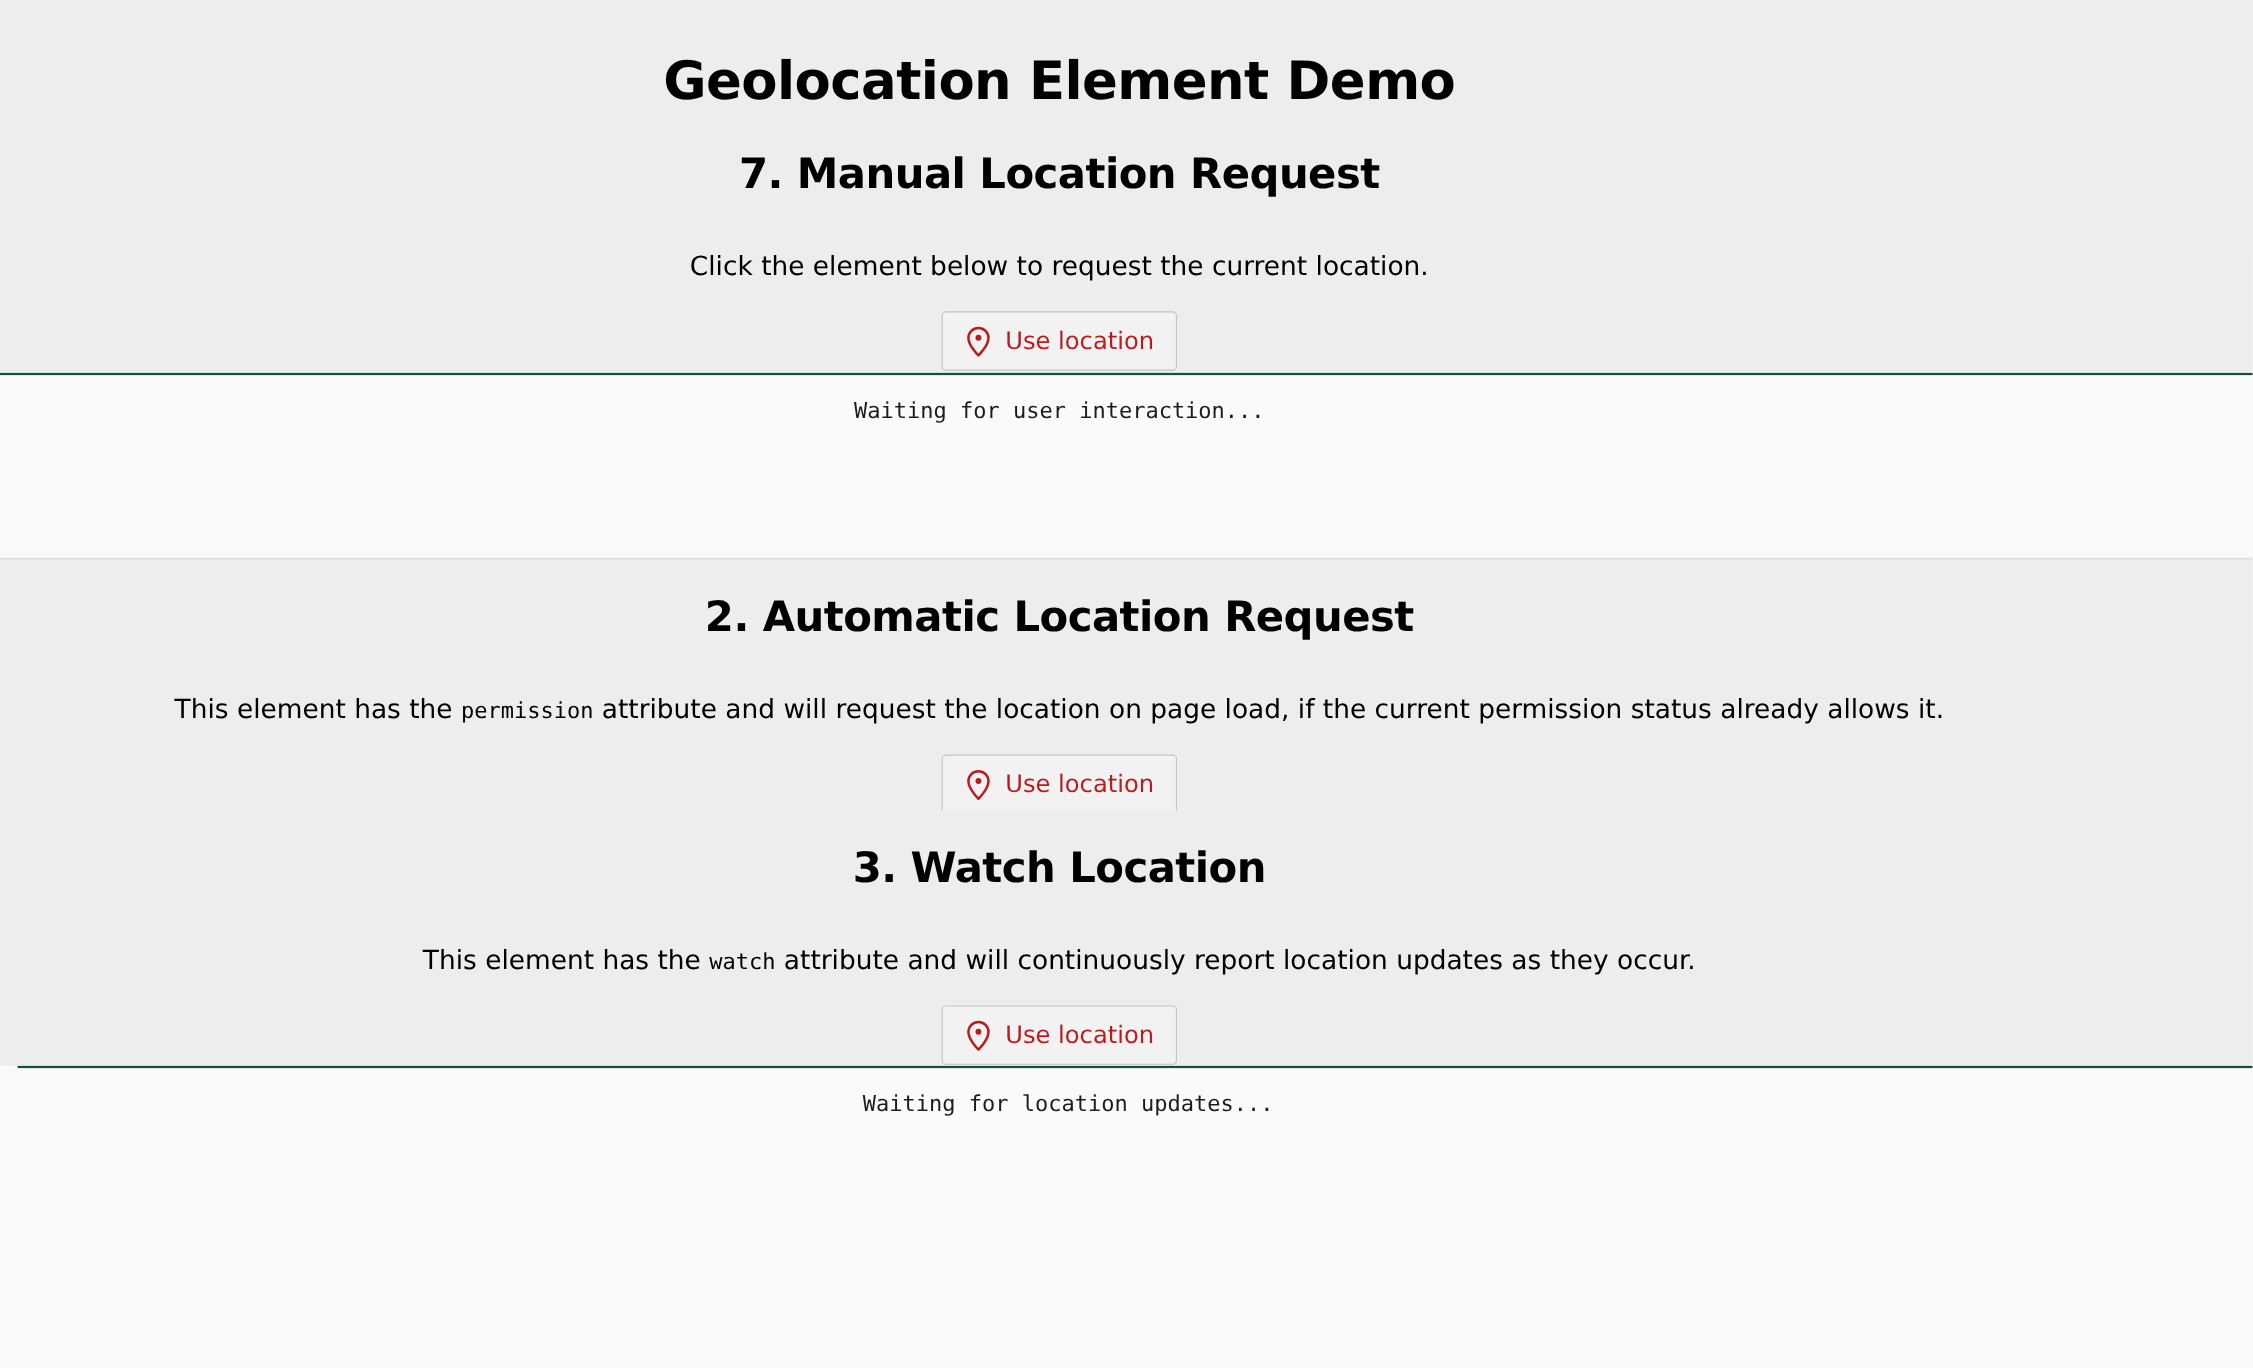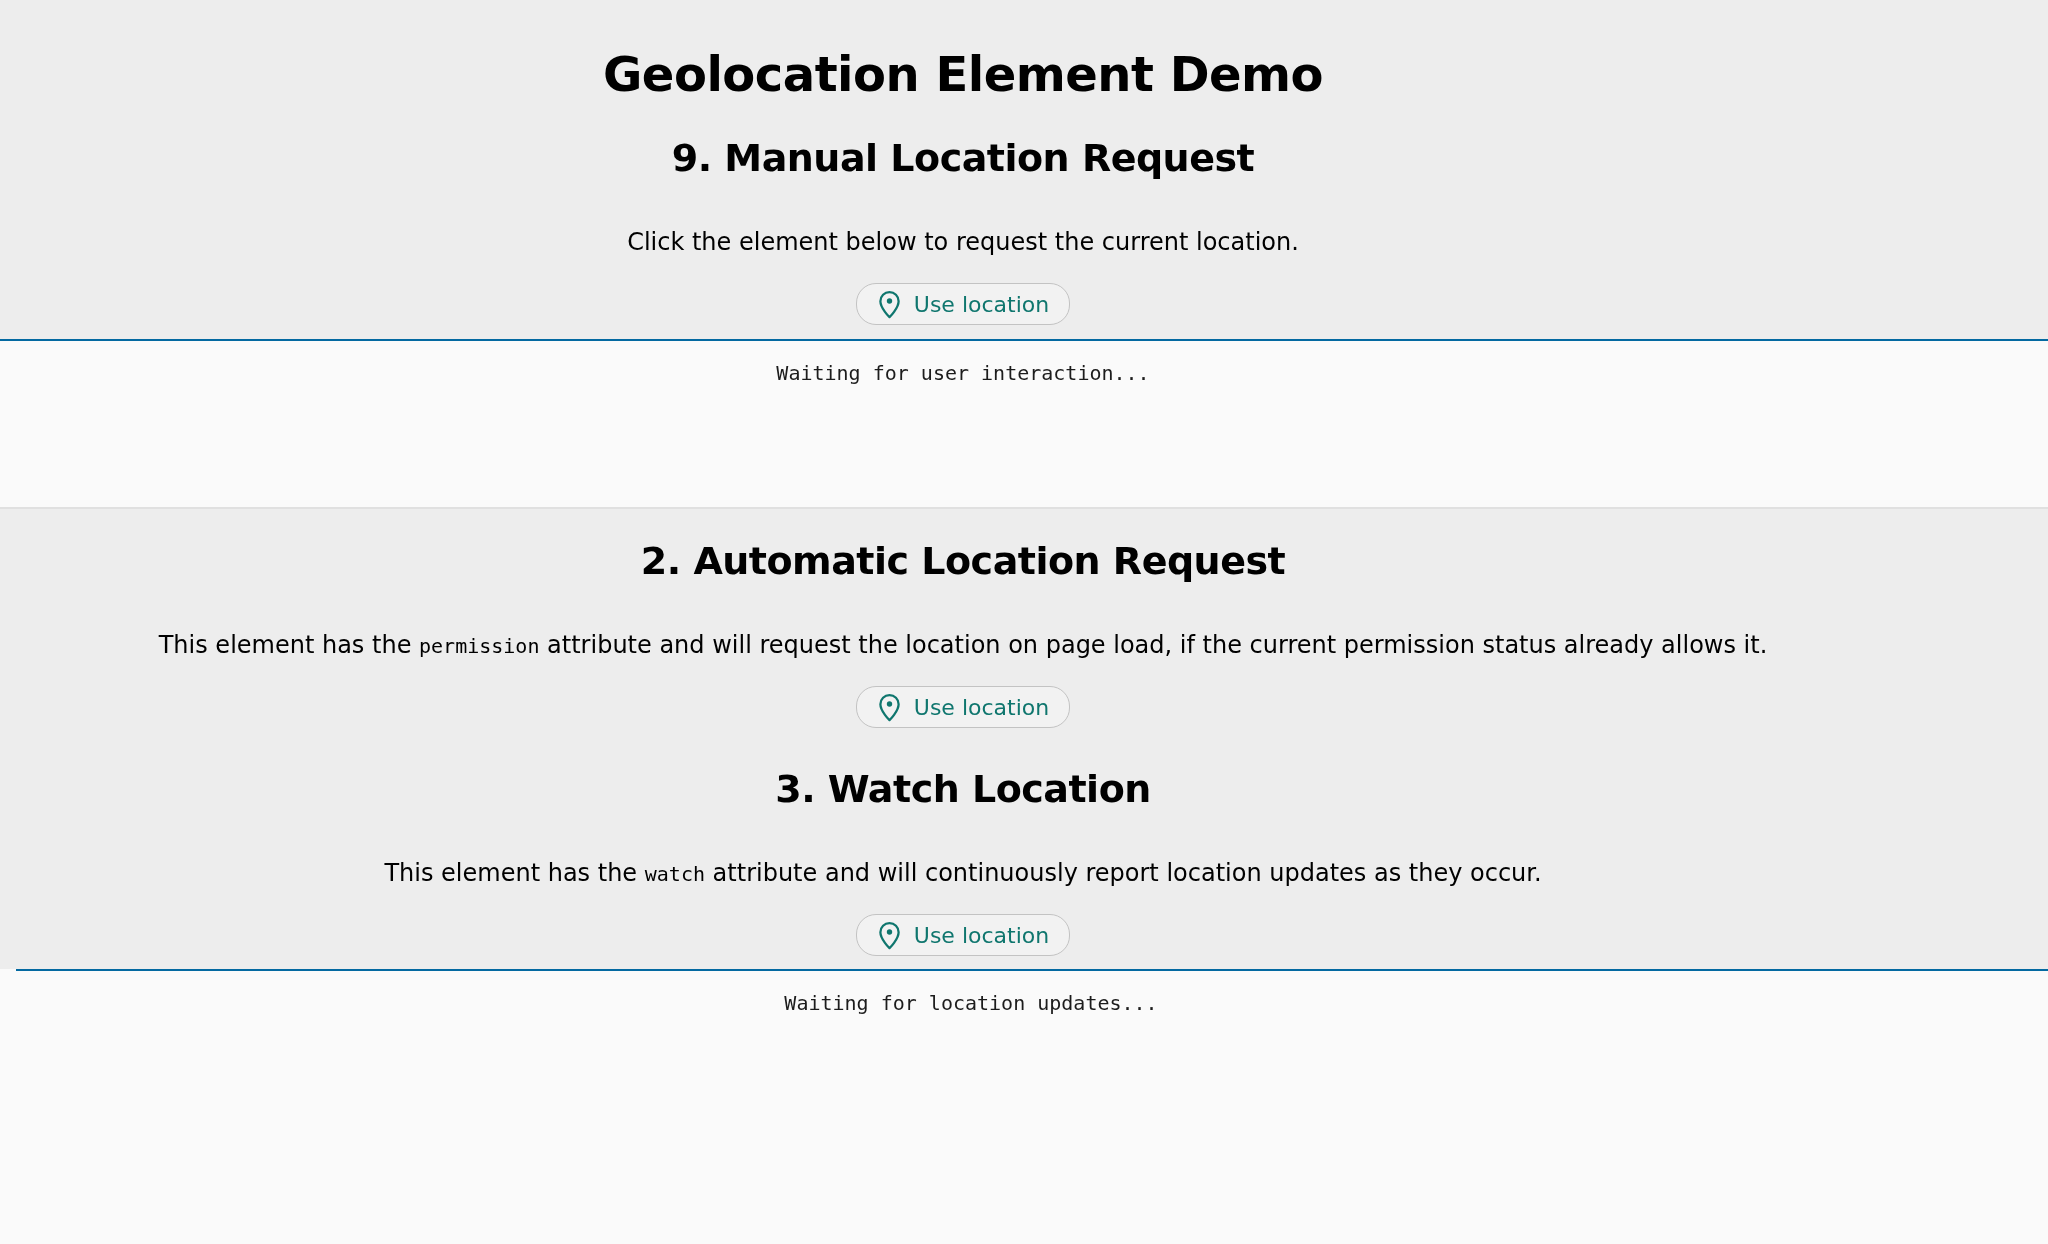--- a/index.html
+++ b/index.html
@@ -30,55 +30,55 @@
   .desc { font-size: 24px; margin-top: 48px; }
   .desc code {
     font-family: "DejaVu Sans Mono", "Liberation Mono", monospace;
     font-size: 20px;
   }
   .geo-button {
     display: inline-flex;
     align-items: center;
     gap: 12px;
     margin-top: 27px;
-    height: 42px;
+    height: 54px;
     padding: 0 20px;
     background: #f2f2f2;
     border: 1.5px solid #c3c3c3;
-    border-radius: 20px;
+    border-radius: 4px;
     font-family: "DejaVu Sans", "Liberation Sans", sans-serif;
     font-size: 22px;
-    color: #0f766e;
+    color: #b91c1c;
     cursor: pointer;
   }
   .geo-button .pin { display: inline-flex; align-items: center; }
   
   .status {
     flex: 0 0 auto;
     background: #fafafa;
-    border-top: 2px solid #0369a1;
+    border-top: 2px solid #14532d;
     border-bottom: 2px solid #e0e0e0;
     text-align: center;
     padding: 20px 122px 0 0;
     font-family: "DejaVu Sans Mono", "Liberation Mono", monospace;
     font-size: 20px;
     color: #1c1c1c;
   }
   .status-1 { height: 170px; }
   .status-2 { height: 167px; }
   .status-3 { flex: 1 1 auto; border-bottom: none; margin-left: 16px; }
 </style>
 </head>
 <body>
 
 <div class="page">
 
   <section class="sec sec-1">
     <h1>Geolocation Element Demo</h1>
-    <h2>9. Manual Location Request</h2>
+    <h2>7. Manual Location Request</h2>
     <p class="desc"><span>Click the element below to request the current location.</span><code></code><span></span></p>
     <button class="geo-button">
       <span class="pin">
         <svg width="25" height="29" viewBox="0 0 24 28" aria-hidden="true">
           <path d="M12 26.2 C12 26.2 3.2 17.6 3.2 10.8 a8.8 8.8 0 0 1 17.6 0 C20.8 17.6 12 26.2 12 26.2 Z" fill="none" stroke="currentColor" stroke-width="2.2" stroke-linejoin="round"></path>
           <circle cx="12" cy="10.6" r="2.6" fill="currentColor"></circle>
         </svg>
       </span>
       <span>Use location</span>
     </button>

